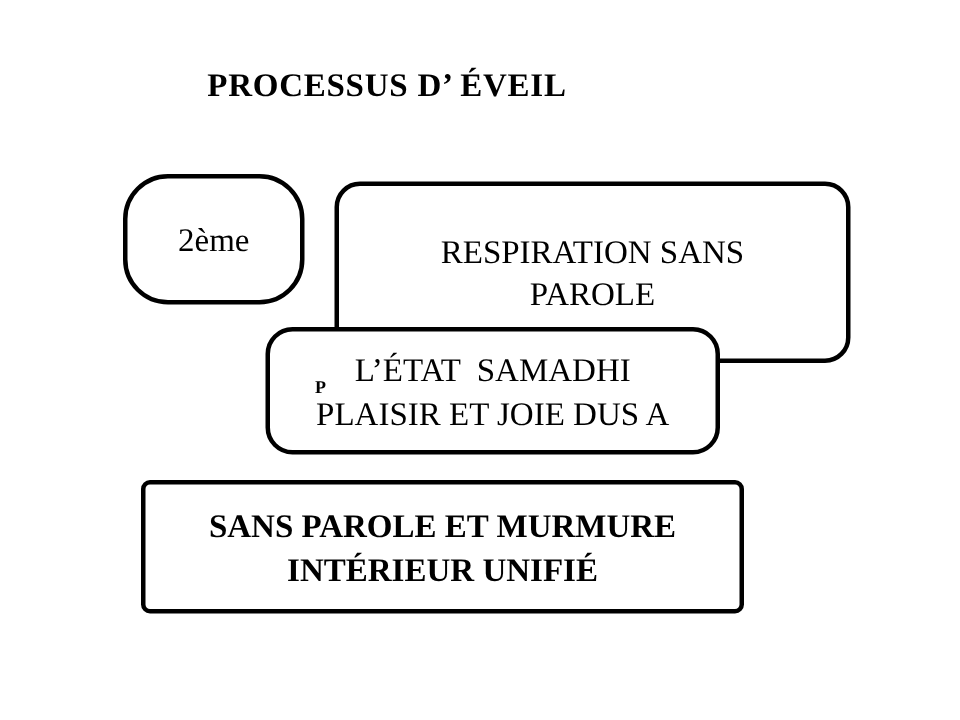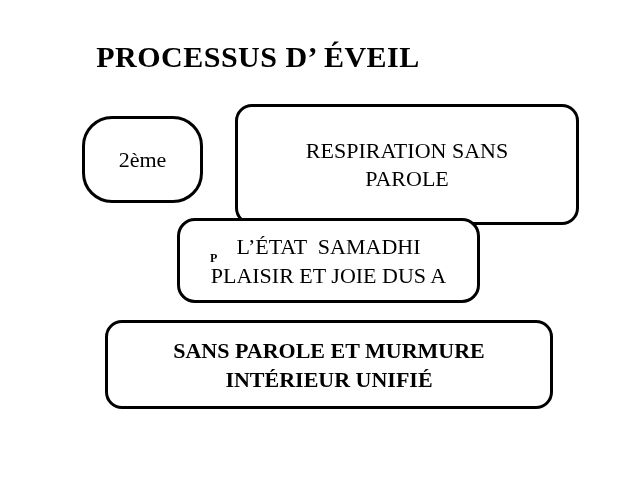--- a/index.html
+++ b/index.html
@@ -16,21 +16,21 @@
     font-family: "Liberation Serif", "DejaVu Serif", serif;
     color: #000000;
   }
   .title {
     position: absolute;
     top: 38px;
     left: 0;
     width: 516px;
     margin: 0;
     text-align: center;
-    font-size: 30px;
+    font-size: 22px;
     font-weight: bold;
     line-height: 38px;
     letter-spacing: 0.5px;
     white-space: pre;
   }
   .box {
     position: absolute;
     box-sizing: border-box;
     border: 3px solid #000000;
     border-radius: 17px;
@@ -48,41 +48,40 @@
   }
   .box-week {
     left: 82px;
     top: 116px;
     width: 121px;
     height: 87px;
     border-radius: 30px;
   }
   .box-respiration {
     left: 223px;
-    top: 104px;
+    top: 121px;
     width: 344px;
     height: 121px;
-    margin-left: 12px;
   }
   .box-plaisir {
     left: 177px;
     top: 218px;
     width: 303px;
     height: 85px;
     border-radius: 18px;
   }
   .box-plaisir .line {
     line-height: 29px;
   }
   .box-inner-speech {
-    left: 105px;
+    left: 94px;
     top: 320px;
-    width: 448px;
+    width: 402px;
     height: 89px;
-    border-radius: 17px;
+    border-radius: 6px;
   }
   .box-inner-speech .line {
     font-weight: bold;
     line-height: 29px;
   }
   .stray-glyph {
     position: absolute;
     left: 30px;
     top: 31px;
     font-size: 12px;

